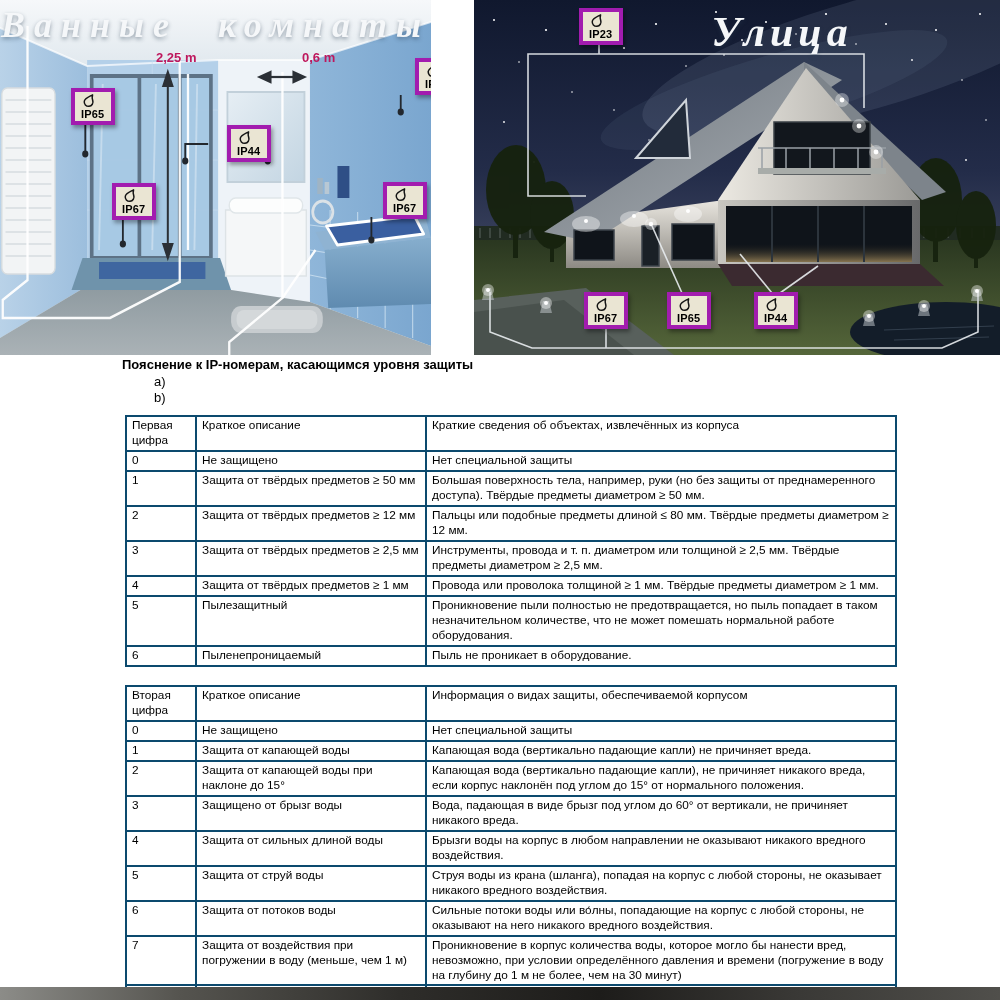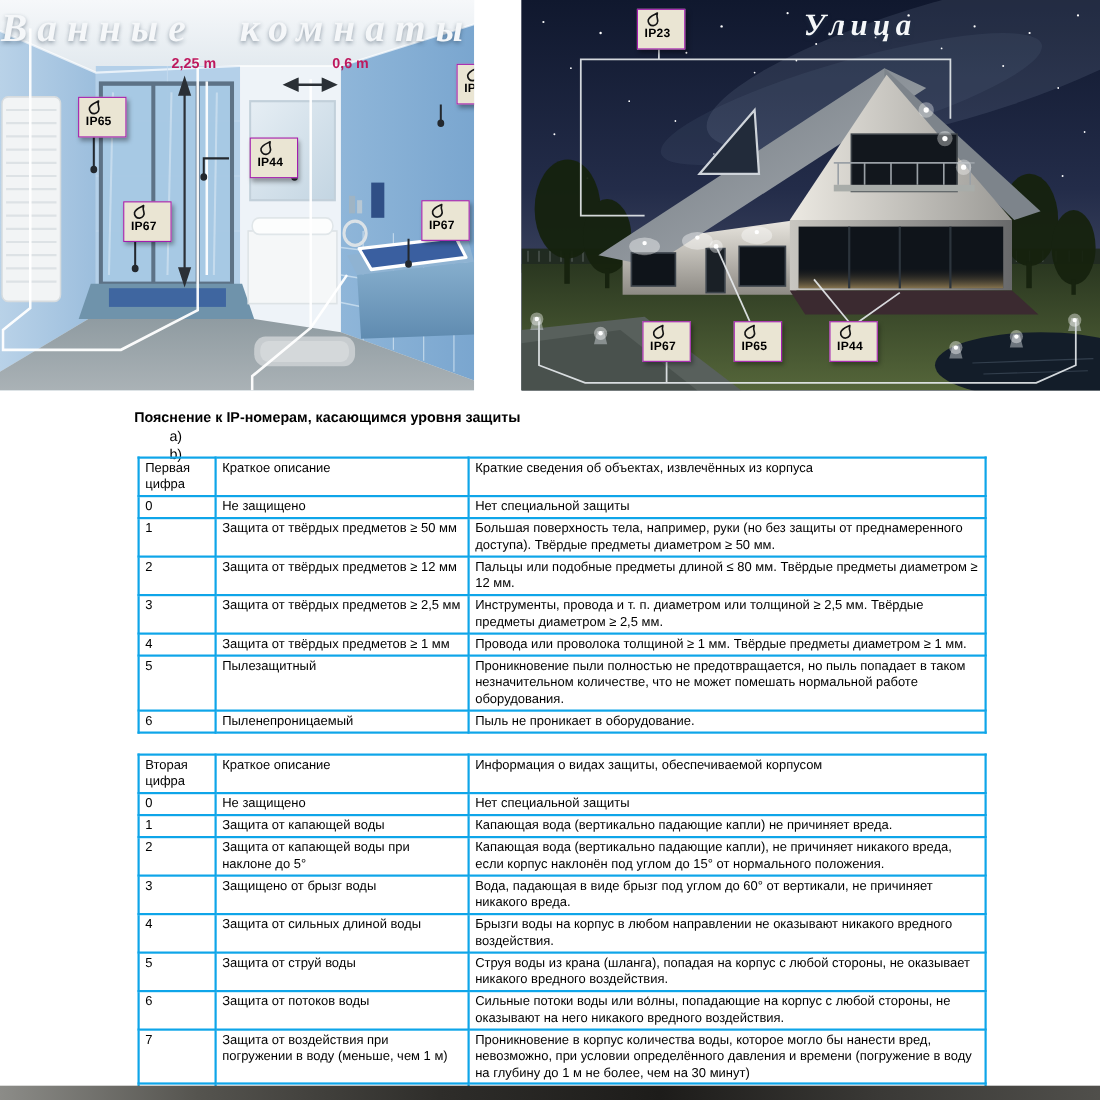--- a/index.html
+++ b/index.html
@@ -11,41 +11,41 @@
   .hero { position:absolute; left:0; top:0; width:1000px; height:355px; }
   .panel { position:absolute; top:0; height:355px; overflow:hidden; }
   .panel-bath { left:0; width:431px; background:#dde7ee; }
   .panel-street { left:474px; width:526px; background:#141c33; }
   .scene { position:absolute; left:0; top:0; width:100%; height:100%; }
 
   .img-title { position:absolute; left:0; right:0; text-align:center; color:#f5f7f9;
                font-family:"Liberation Serif", serif; font-style:italic; font-weight:bold;
                text-shadow:0 2px 4px rgba(40,60,80,.45); z-index:5; }
   .bath-title { top:4px; font-size:36px; letter-spacing:9px; word-spacing:22px; }
-  .street-title { top:8px; font-size:28px; letter-spacing:5px; padding-left:90px; }
+  .street-title { top:8px; font-size:42px; letter-spacing:5px; padding-left:90px; }
 
   
-  .ip { position:absolute; width:44px; height:37px; background:#eae5d3; border:1px solid #a21caf;
+  .ip { position:absolute; width:44px; height:37px; background:#eae5d3; border:4px solid #a21caf;
         box-shadow:2px 3px 4px rgba(0,0,0,.35); padding:1px 0 0 6px; z-index:6; }
   .ip svg { display:block; width:15px; height:15px; }
   .ip .code { display:block; font-size:11px; font-weight:bold; line-height:13px; letter-spacing:.2px; }
 
   
   .measure { position:absolute; font-size:13px; font-weight:bold; color:#be185d; z-index:6; }
 
   
-  .explain { position:absolute; left:122px; top:372px; width:770px; font-size:13px; line-height:16.5px; }
+  .explain { position:absolute; left:122px; top:357px; width:770px; font-size:13px; line-height:16.5px; }
   .explain .head { font-weight:bold; }
   .explain .row { display:flex; }
   .explain .marker { width:30px; margin-left:32px; }
 
   
   table.ip-table { position:absolute; left:125px; width:770px; border-collapse:collapse;
                    table-layout:fixed; font-size:11.8px; line-height:1.27; }
-  table.ip-table th, table.ip-table td { border:2px solid #0ea5e9; vertical-align:top;
+  table.ip-table th, table.ip-table td { border:2px solid #0c4a6e; vertical-align:top;
                    padding:1px 5px 2px 5px; text-align:left; font-weight:normal; }
   col.c1 { width:70px; } col.c2 { width:230px; } col.c3 { width:470px; }
   .t1 { top:415px; } .t2 { top:685px; }
 
   .bottom-strip { position:absolute; left:0; top:987px; width:1000px; height:13px;
      background:linear-gradient(90deg,#8c8c88 0%,#55544f 18%,#2e2d2a 40%,#1d1c1a 60%,#3a3936 80%,#504f4b 100%); }
 </style>
 </head>
 <body>
 
@@ -540,21 +540,21 @@
           <td>Не защищено</td>
           <td>Нет специальной защиты</td>
         </tr>
       <tr>
           <td>1</td>
           <td>Защита от капающей воды</td>
           <td>Капающая вода (вертикально падающие капли) не причиняет вреда.</td>
         </tr>
       <tr>
           <td>2</td>
-          <td>Защита от капающей воды при наклоне до 5°</td>
+          <td>Защита от капающей воды при наклоне до 15°</td>
           <td>Капающая вода (вертикально падающие капли), не причиняет никакого вреда, если корпус наклонён под углом до 15° от нормального положения.</td>
         </tr>
       <tr>
           <td>3</td>
           <td>Защищено от брызг воды</td>
           <td>Вода, падающая в виде брызг под углом до 60° от вертикали, не причиняет никакого вреда.</td>
         </tr>
       <tr>
           <td>4</td>
           <td>Защита от сильных длиной воды</td>

